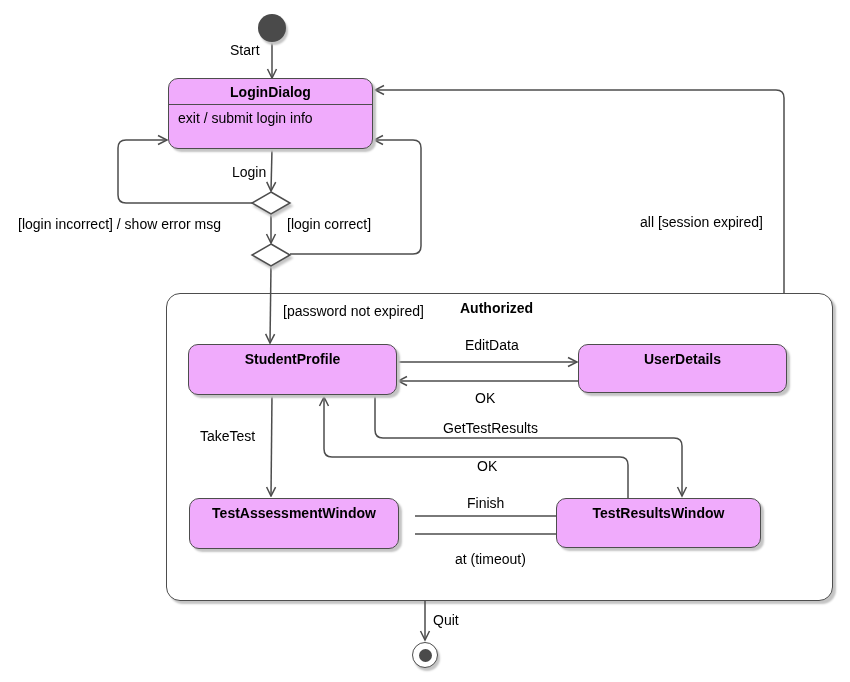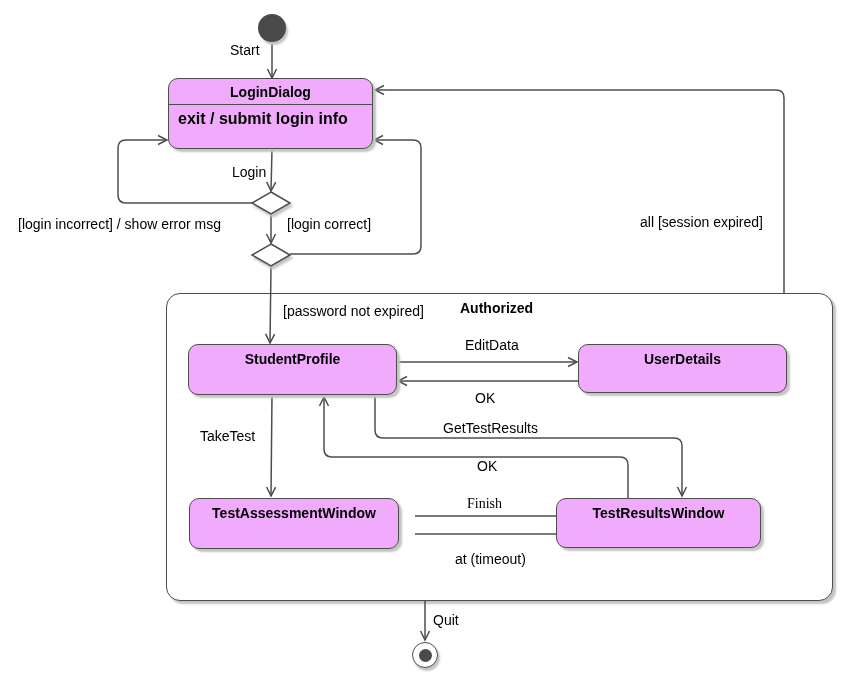--- a/index.html
+++ b/index.html
@@ -14,21 +14,21 @@
   }
   .state-title{
     font-weight:bold;font-size:14px;text-align:center;line-height:16px;
     padding-top:6px;white-space:nowrap;
   }
   .compartment-title{
     border-bottom:1.3px solid #4d4d4d;height:26px;line-height:26px;
     padding-top:0;box-sizing:border-box;
   }
   .state-body{
-    font-size:16px;padding:5px 9px;white-space:nowrap;font-weight:bold;
+    font-size:14px;padding:5px 9px;white-space:nowrap;
   }
   .composite{
     position:absolute;background:#fff;border:1.5px solid #4d4d4d;
     border-radius:14px;box-shadow:3px 3px 2px #c4c4c4;box-sizing:border-box;
   }
   .lbl{
     position:absolute;font-size:14px;line-height:15px;white-space:nowrap;
   }
   .lbl-bold{font-weight:bold;}
   .start-node{
@@ -111,18 +111,18 @@
   <div class="lbl" style="left:230px;top:43px;">Start</div>
   <div class="lbl" style="left:232px;top:165px;">Login</div>
   <div class="lbl" style="left:18px;top:217px;">[login incorrect] / show error msg</div>
   <div class="lbl" style="left:287px;top:217px;">[login correct]</div>
   <div class="lbl" style="left:283px;top:304px;">[password not expired]</div>
   <div class="lbl" style="left:465px;top:338px;">EditData</div>
   <div class="lbl" style="left:475px;top:391px;">OK</div>
   <div class="lbl" style="left:443px;top:421px;">GetTestResults</div>
   <div class="lbl" style="left:477px;top:459px;">OK</div>
   <div class="lbl" style="left:200px;top:429px;">TakeTest</div>
-  <div class="lbl" style="left:467px;top:496px;font-family:Liberation Serif, serif;">Finish</div>
+  <div class="lbl" style="left:467px;top:496px;">Finish</div>
   <div class="lbl" style="left:455px;top:541px;margin-top:11px;">at (timeout)</div>
   <div class="lbl" style="left:640px;top:215px;text-align:right;">all [session expired]</div>
   <div class="lbl" style="left:433px;top:613px;">Quit</div>
 
 </div>
 
 </body></html>

